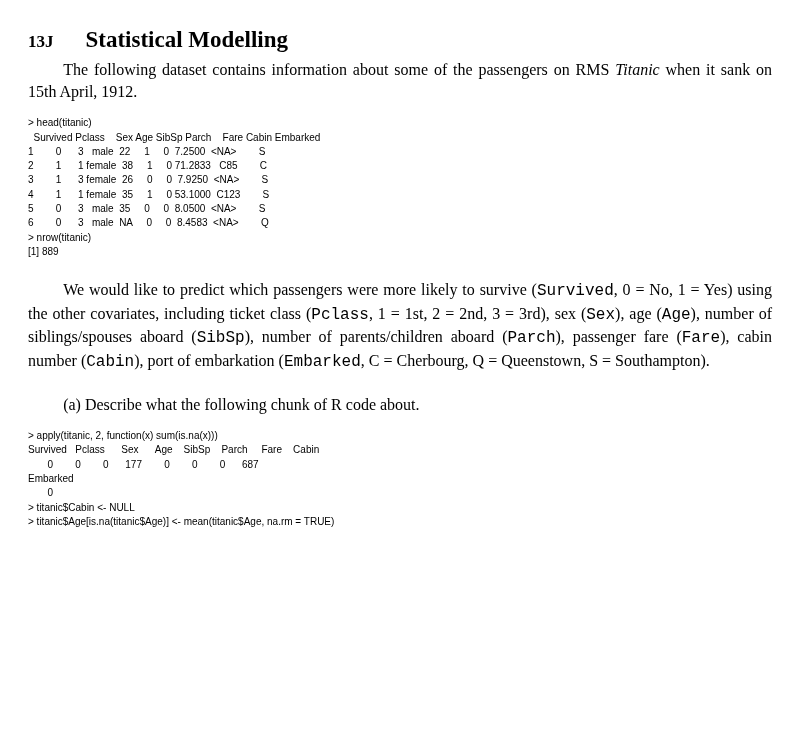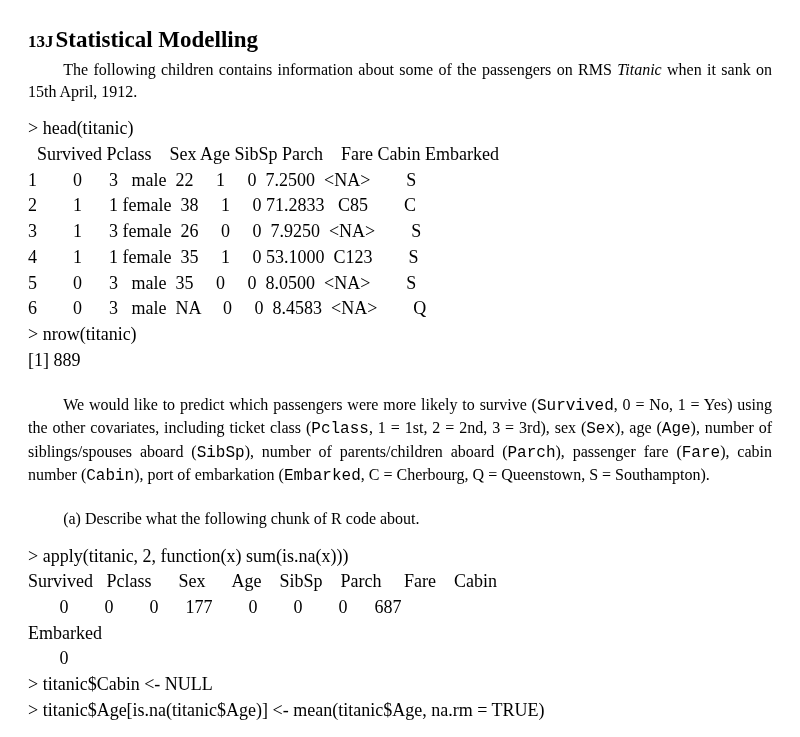--- a/index.html
+++ b/index.html
@@ -12,37 +12,37 @@
       padding: 24px 28px;
       width: 800px;
       box-sizing: border-box;
     }
     .header-line {
       margin-bottom: 4px;
     }
     .q-number {
       font-weight: bold;
       font-size: 17px;
-      margin-right: 2px;
+      margin-right: 32px;
     }
     .q-title {
       font-weight: bold;
       font-size: 23px;
     }
     .intro-text {
       text-indent: 2.2em;
       margin: 0 0 2px 0;
       text-align: justify;
     }
     .italic {
       font-style: italic;
     }
     pre.code {
-      font-family: Liberation Serif, serif;
-      font-size: 18px;
+      font-family: Liberation Sans, sans-serif;
+      font-size: 10px;
       line-height: 1.43;
       white-space: pre;
       margin: 14px 0 14px 0;
     }
     .para {
       text-align: justify;
       margin: 20px 0;
     }
     .indented-first {
       text-indent: 2.2em;
@@ -55,21 +55,21 @@
     }
   </style>
 </head>
 <body>
 
 <div class="header-line">
   <span class="q-number">13J</span><span class="q-title">Statistical Modelling</span>
 </div>
 
 <p class="intro-text">
-  <span>The following children contains information about some of the passengers on RMS</span>
+  <span>The following dataset contains information about some of the passengers on RMS</span>
   <span class="italic">Titanic</span><span> when it sank on 15th April, 1912.</span>
 </p>
 
 <pre class="code">&gt; head(titanic)
   Survived Pclass    Sex Age SibSp Parch    Fare Cabin Embarked
 1        0      3   male  22     1     0  7.2500  &lt;NA&gt;        S
 2        1      1 female  38     1     0 71.2833   C85        C
 3        1      3 female  26     0     0  7.9250  &lt;NA&gt;        S
 4        1      1 female  35     1     0 53.1000  C123        S
 5        0      3   male  35     0     0  8.0500  &lt;NA&gt;        S

